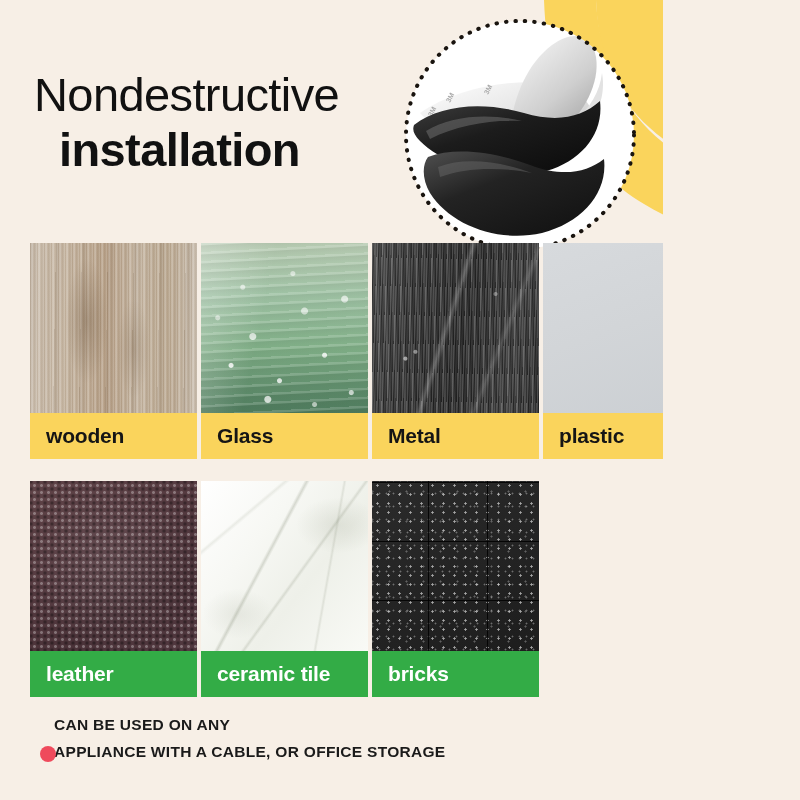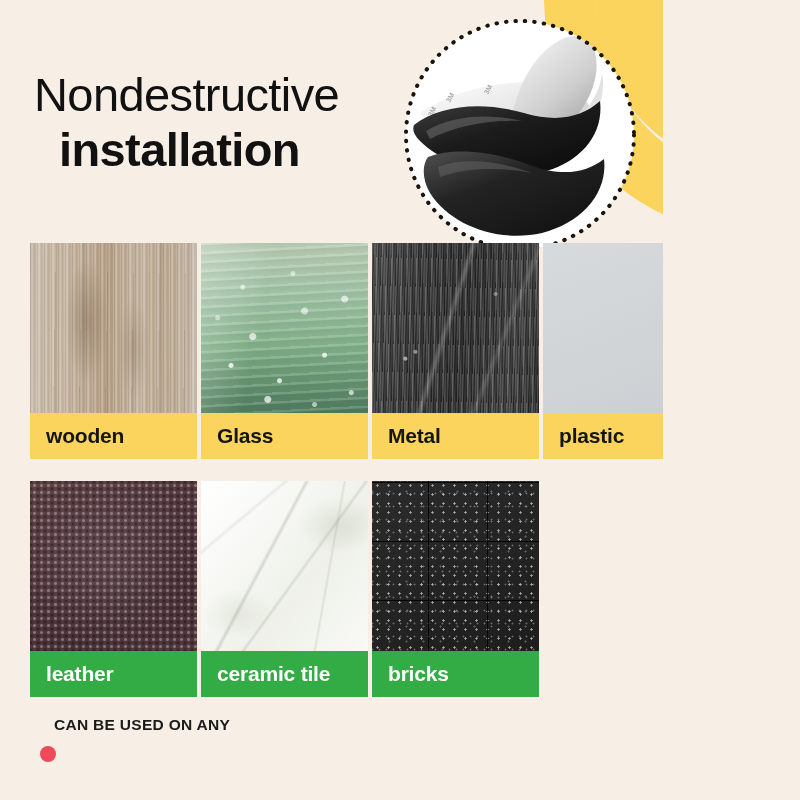--- a/index.html
+++ b/index.html
@@ -435,20 +435,21 @@
         <div class="tile-label label-green">bricks</div>
       </div>
     </div>
 
   </div>
 
   <div class="footer">
     <span class="footer-bullet"></span>
     <div class="footer-text">
       <span>CAN BE USED ON ANY</span>
+      <span>APPLIANCE WITH A CABLE, OR OFFICE STORAGE</span>
     </div>
   </div>
 
   <div class="dot-grid">
     <i></i>
     <i></i>
     <i></i>
     <i></i>
     <i></i>
     <i></i>

